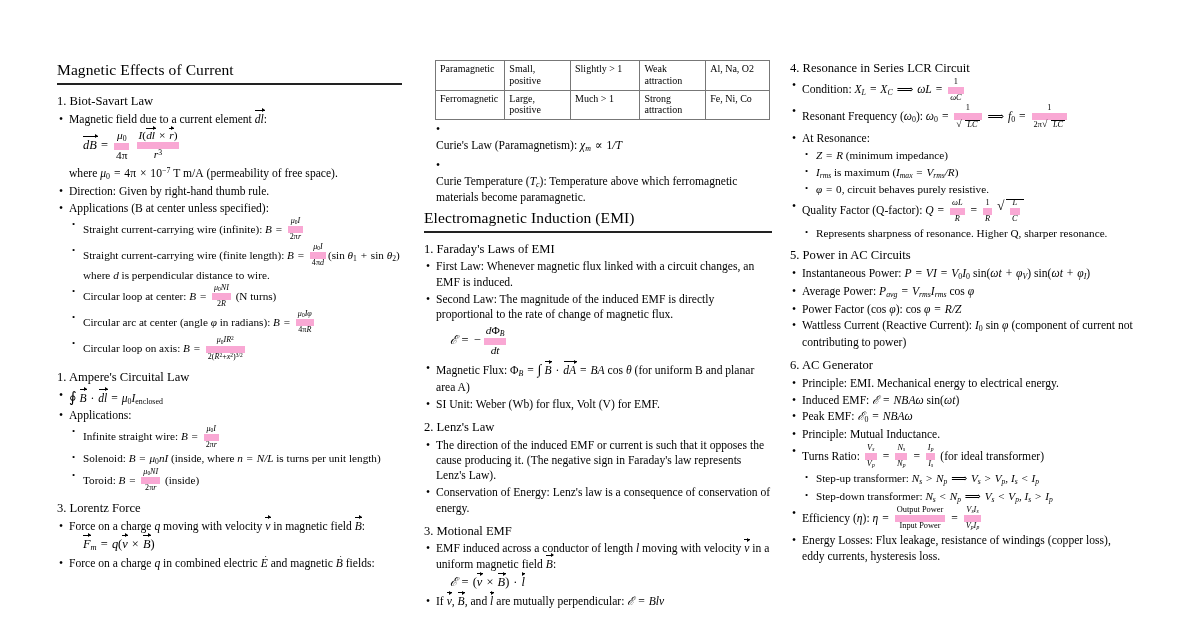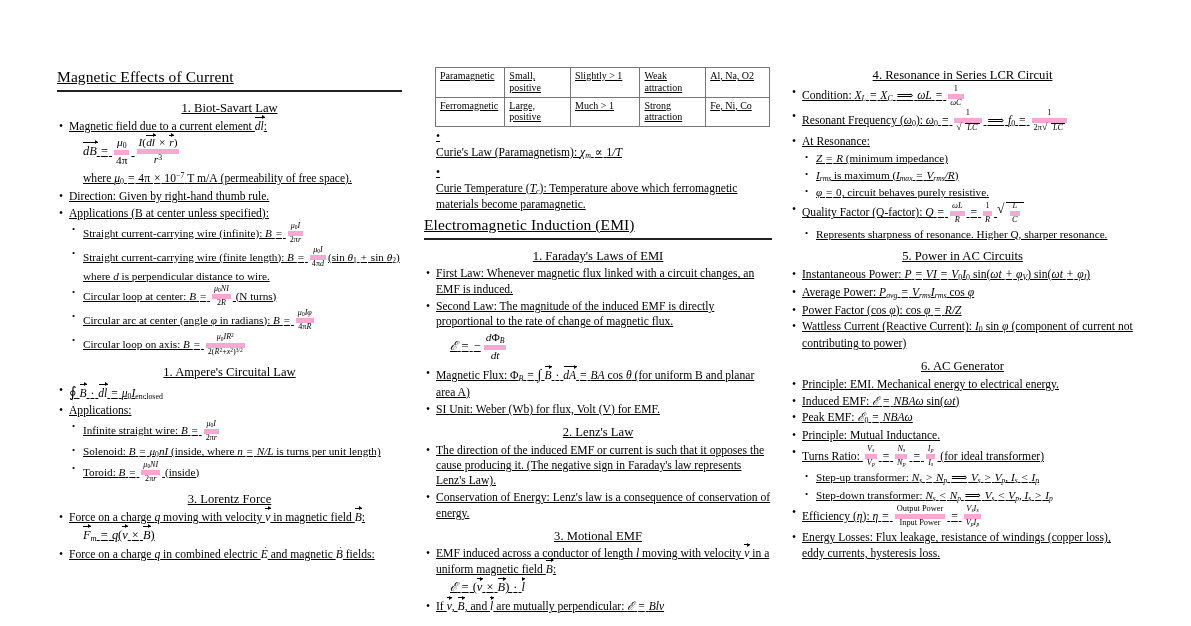--- a/index.html
+++ b/index.html
@@ -17,43 +17,41 @@
   }
   .page {
     position: absolute;
     left: 0; top: 0;
     width: 1191px;
     height: 626px;
     overflow: hidden;
   }
   .col {
     position: absolute;
-    top: 67px;
+    top: 60px;
     overflow: hidden;
-    text-decoration: underline;
   }
   .col-left  { left: 57px;  width: 345px; height: 548px; }
   .col-mid   { left: 424px; width: 348px; height: 548px; }
   .col-right { left: 790px; width: 345px; height: 548px; }
 
   h1.section-title {
     font-size: 15.5px;
     font-weight: normal;
     margin: 0 0 2px 0;
     padding: 0 0 4px 0;
     border-bottom: 2.2px solid #222;
     line-height: 1.25;
     letter-spacing: .1px;
   }
   h2.sub-title {
     font-size: 12.6px;
     font-weight: normal;
     margin: 7px 0 2px 0;
     line-height: 1.3;
-    text-align: center;
   }
   h2.sub-title.first { margin-top: 8px; }
 
   ul {
     list-style: none;
     margin: 0;
     padding: 0;
   }
   li.item {
     position: relative;
@@ -86,21 +84,20 @@
   li.item.standalone-bullet .txt { display: block; padding-left: 0; }
 
   .eq-block {
     display: block;
     margin: 3px 0 4px 14px;
     font-size: 12.4px;
     line-height: 1.2;
   }
   .note-line {
     display: block;
-    margin-left: 14px;
     font-size: 11.6px;
     line-height: 1.33;
   }
 
   
   .mi { font-family: "Liberation Serif", serif; font-style: italic; }
   .mu { font-family: "Liberation Serif", serif; font-style: normal; }
   .mop { font-style: normal; padding: 0 1px; }
   sub { font-size: .68em; vertical-align: -.24em; font-style: italic; }
   sup { font-size: .68em; vertical-align: .45em; font-style: normal; }
@@ -129,21 +126,21 @@
     display: inline-block;
     vertical-align: middle;
     text-align: center;
     font-size: .92em;
     line-height: 1.05;
     margin: 0 2px;
     position: relative;
     top: -.05em;
   }
   .frac > .num { display: block; padding: 0 2px; }
-  .frac > .den { display: block; padding: 0 2px; border-top: 5px solid #f9a8d4; }
+  .frac > .den { display: block; padding: 0 2px; border-top: 7px solid #f9a8d4; }
   .frac.sm { font-size: .72em; }
 
   .sqrt { display: inline-block; position: relative; padding-left: 9px; }
   .sqrt::before {
     content: "\221A";
     position: absolute;
     left: 0; top: -.08em;
     font-size: 1.18em;
   }
   .sqrt > .rad {

